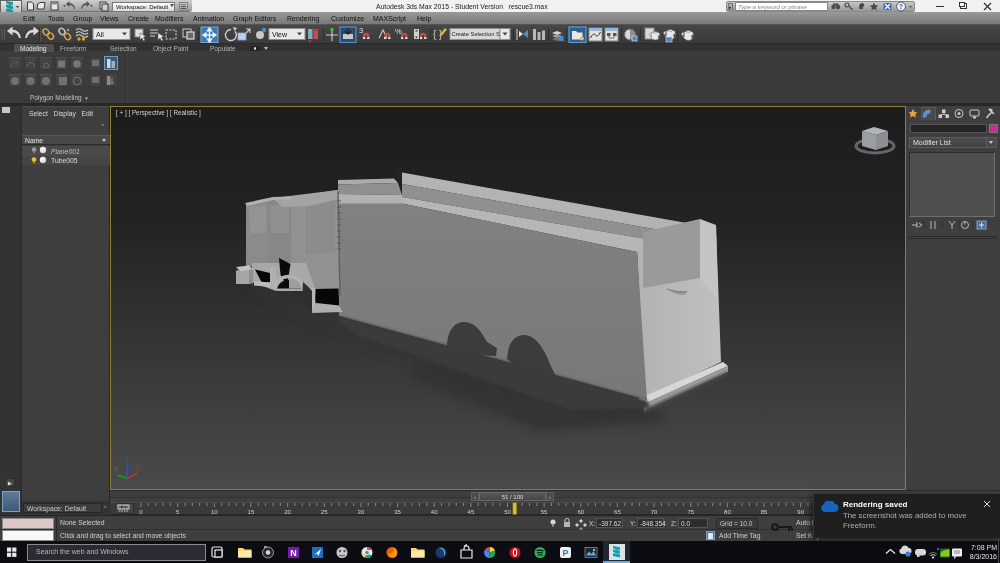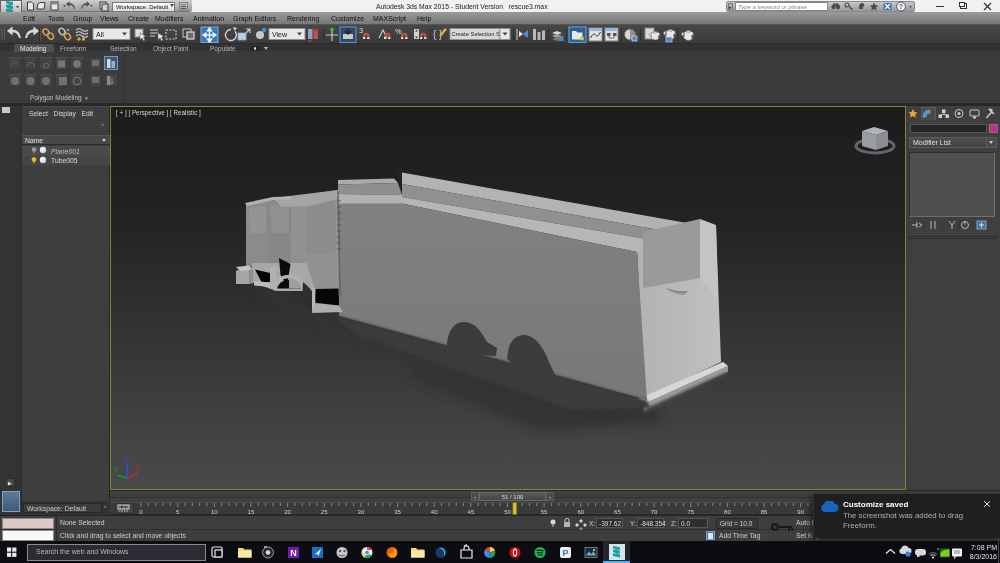--- a/index.html
+++ b/index.html
@@ -594,18 +594,18 @@
 <rect x="0" y="0" width="16" height="16" fill="#d8e2ea"></rect>
 <path d="M4 2 L11 3.2 L11 6 L7 5.5 L11 7 L11 9.6 L7 9.1 L11 10.6 L11 13.5 L4 12 L4 9.2 L8 9.7 L4 7.8 L4 5.4 L8 5.9 L4 4.2 Z" fill="#14a0a8"></path>
     </svg>
 <div class="abs" style="left:961px;top:543.5px;width:36px;height:8px;font-size:7px;color:#e8e8e8;text-align:right;">7:08 PM</div>
 <div class="abs" style="left:961px;top:552.5px;width:36px;height:8px;font-size:7px;color:#e8e8e8;text-align:right;">8/3/2016</div>
 <div class="abs" style="left:997.5px;top:541px;width:1px;height:22px;background:#4a4a4a;"></div>
 <div class="abs" style="left:813px;top:494px;width:187px;height:44px;background:#1f1f1f;border-left:1px solid #333;box-shadow:-2px 2px 6px rgba(0,0,0,0.5);"></div>
 <svg class="abs" style="left:820px;top:501px;" width="19" height="13" viewBox="0 0 19 13">
 <path d="M5 11 a4 4 0 0 1-1-7.8 a5.5 5.5 0 0 1 10.5-0.7 a3.8 3.8 0 0 1 -0.4 8.5 z" fill="#1565c0"></path>
     </svg>
-<div class="abs" style="left:843px;top:499.5px;font-size:8px;font-weight:bold;color:#ffffff;">Customize saved</div>
-<div class="abs" style="left:843px;top:510.5px;font-size:7.8px;color:#aeaeae;">The screenshot was added to drag</div>
+<div class="abs" style="left:843px;top:499.5px;font-size:8px;font-weight:bold;color:#ffffff;">Rendering saved</div>
+<div class="abs" style="left:843px;top:510.5px;font-size:7.8px;color:#aeaeae;">The screenshot was added to move</div>
 <div class="abs" style="left:843px;top:521px;font-size:7.8px;color:#aeaeae;">Freeform.</div>
 <svg class="abs" style="left:983px;top:500px;" width="8" height="8" viewBox="0 0 8 8">
       <path d="M1 1 L7 7 M7 1 L1 7" stroke="#ddd" stroke-width="1"></path>
     </svg>
 </div>
 </body></html>

